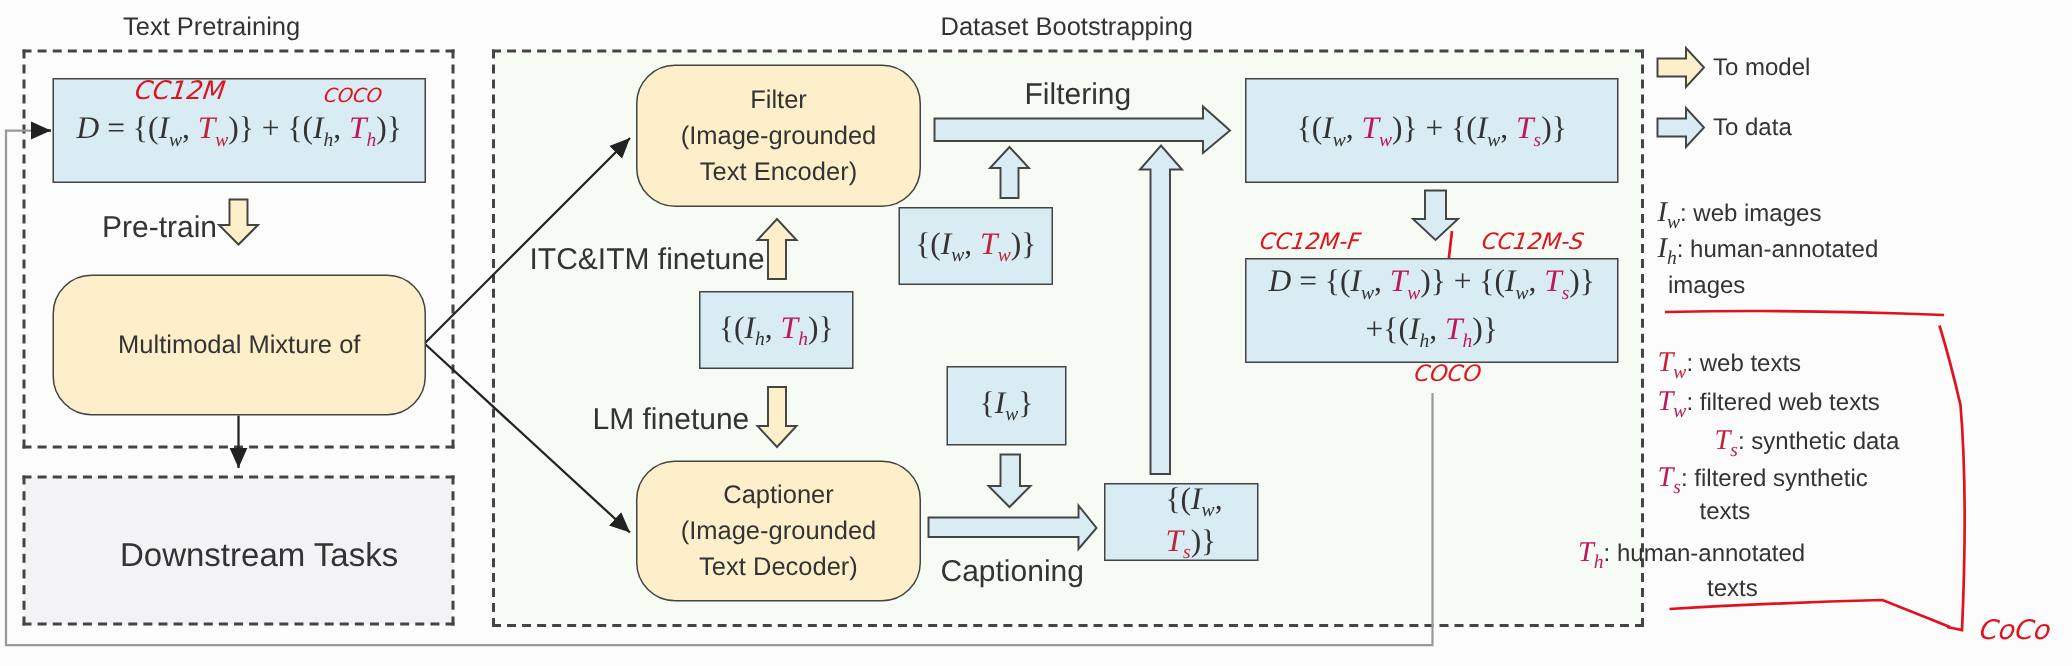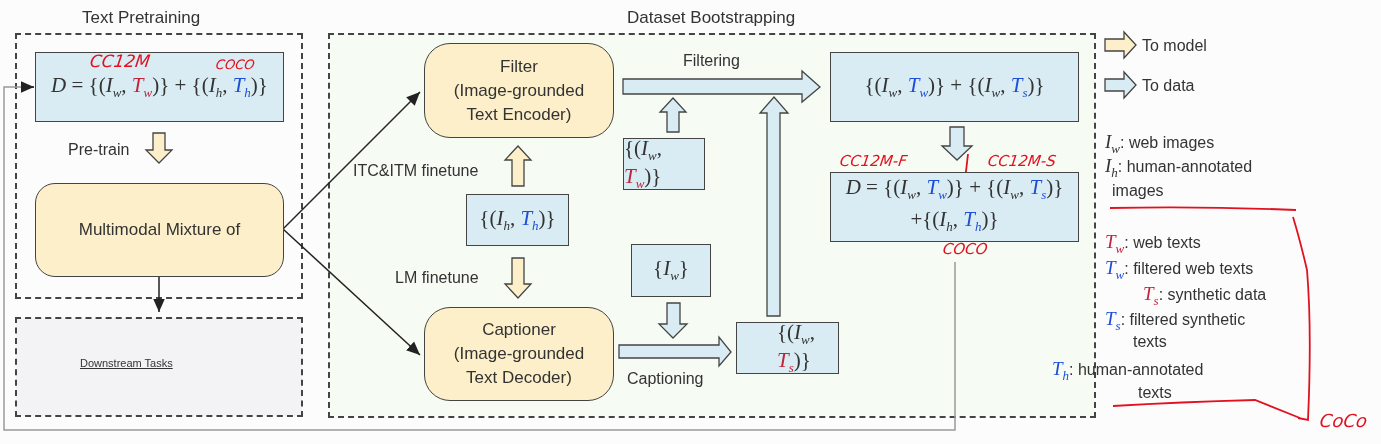--- a/index.html
+++ b/index.html
@@ -2,23 +2,23 @@
 <html><head>
 <meta charset="utf-8">
 <style>
   html,body{margin:0;padding:0;background:#fdfcfd;}
   body{width:1381px;height:444px;position:relative;overflow:hidden;font-family:"Liberation Sans",sans-serif;color:#333;}
   .abs{position:absolute;}
   .section-title{font-size:17px;color:#333;}
   .dash{border:2px dashed #444;position:absolute;box-sizing:border-box;}
   .databox{position:absolute;background:#d9ecf3;border:1.5px solid #444;box-sizing:border-box;display:flex;align-items:center;justify-content:center;flex-direction:column;font-family:"Liberation Serif",serif;font-size:21px;color:#333;}
   .modelbox{position:absolute;background:#fcefc9;border:1.5px solid #444;border-radius:26px;box-sizing:border-box;display:flex;align-items:center;justify-content:center;flex-direction:column;font-size:17px;color:#333;text-align:center;line-height:24px;}
-  .lbl{position:absolute;font-size:16px;color:#333;white-space:nowrap;}
+  .lbl{position:absolute;font-size:20px;color:#333;white-space:nowrap;}
   .red{color:#c0243a;}
-  .green{color:#1d4ed8;margin-top:15px;}
+  .green{color:#be185d;margin-top:15px;}
   .it{font-style:italic;}
   sub{font-size:13px;}
   .hand{position:absolute;color:#e0121f;font-family:"DejaVu Sans",sans-serif;font-size:16px;font-style:italic;letter-spacing:0px;transform:skewX(-8deg);white-space:nowrap;}
   .legend-item{position:absolute;font-size:16px;color:#333;white-space:nowrap;}
   svg{position:absolute;left:0;top:0;}
 </style>
 </head>
 <body>
 
 <div class="abs" style="left:329px;top:34px;width:765px;height:382px;background:#f6fbf4;"></div>
@@ -74,25 +74,25 @@
 </svg>
 
 <div class="databox" style="left:35px;top:52px;width:249px;height:70px;">
   <div>
     <span class="it">D</span> = {(<span class="it">I</span><sub class="it">w</sub>, <span class="it red">T<sub>w</sub></span>)} + {(<span class="it">I</span><sub class="it">h</sub>, <span class="it green">T<sub>h</sub></span>)}
   </div>
 </div>
 
 <div class="lbl" style="left:68px;top:141px;">Pre-train</div>
 
-<div class="modelbox" style="left:35px;top:183px;width:249px;height:94px;border-radius:20px;">
+<div class="modelbox" style="left:35px;top:183px;width:249px;height:94px;">
   <div>Multimodal Mixture of</div>
 </div>
 
-<div class="lbl" style="left:80px;top:357px;font-size:11px;text-decoration:underline;">Downstream Tasks</div>
+<div class="lbl" style="left:80px;top:357px;font-size:22px;">Downstream Tasks</div>
 
 <div class="modelbox" style="left:424px;top:43px;width:190px;height:95px;">
   <div>Filter</div>
   <div>(Image-grounded</div>
   <div>Text Encoder)</div>
 </div>
 
 <div class="modelbox" style="left:424px;top:307px;width:190px;height:94px;">
   <div>Captioner</div>
   <div>(Image-grounded</div>
@@ -101,21 +101,21 @@
 
 <div class="lbl" style="left:353px;top:162px;">ITC&amp;ITM finetune</div>
 <div class="lbl" style="left:395px;top:269px;">LM finetune</div>
 <div class="lbl" style="left:683px;top:52px;">Filtering</div>
 <div class="lbl" style="left:627px;top:370px;">Captioning</div>
 
 <div class="databox" style="left:466px;top:194px;width:103px;height:52px;">
   <div>{(<span class="it">I</span><sub class="it">h</sub>, <span class="it green">T<sub>h</sub></span>)}</div>
 </div>
 
-<div class="databox" style="left:623px;top:138px;width:82px;height:52px;">
+<div class="databox" style="left:599px;top:138px;width:103px;height:52px;">
   <div>{(<span class="it">I</span><sub class="it">w</sub>, <span class="it red">T<sub>w</sub></span>)}</div>
 </div>
 
 <div class="databox" style="left:631px;top:244px;width:80px;height:53px;">
   <div>{<span class="it">I</span><sub class="it">w</sub>}</div>
 </div>
 
 <div class="databox" style="left:736px;top:322px;width:103px;height:52px;padding-left:40px;">
   <div>{(<span class="it">I</span><sub class="it">w</sub>, <span class="it red">T<sub>s</sub></span>)}</div>
 </div>

